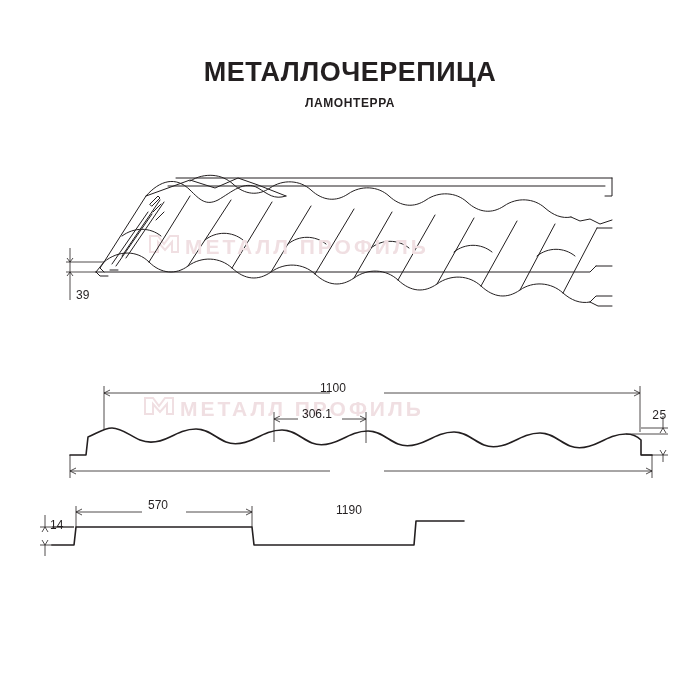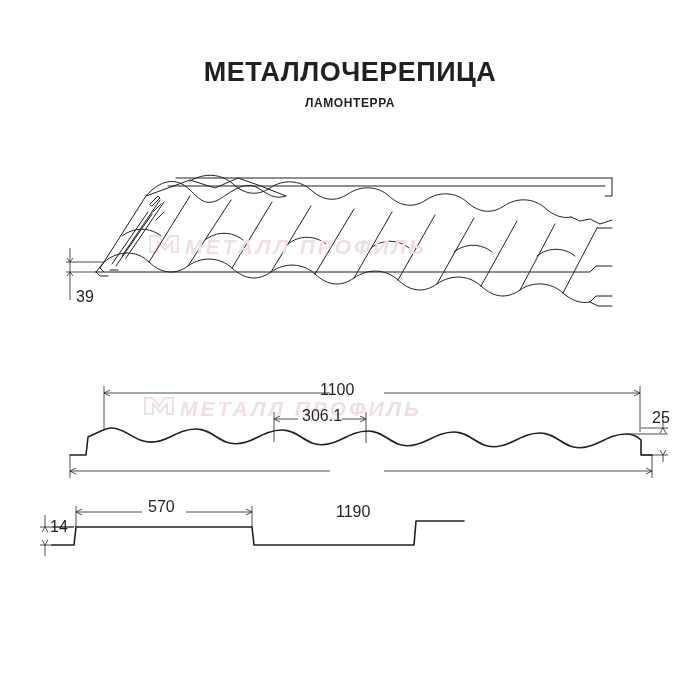--- a/index.html
+++ b/index.html
@@ -38,35 +38,34 @@
   }
   .title-sub {
     margin-top: 8px;
     font-size: 12px;
     font-weight: bold;
     letter-spacing: 0.6px;
     color: #231f20;
   }
   .dim {
     position: absolute;
-    font-size: 16px;
+    font-size: 12px;
     color: #231f20;
     white-space: nowrap;
   }
   .dim-39 { left: 76px; top: 288px; }
   .dim-1100 { left: 320px; top: 381px; }
   .dim-1833 { left: 302px; top: 407px; }
-  .dim-25 { left: 652px; top: 409px; }
+  .dim-25 { left: 652px; top: 409px; font-family: Liberation Mono, monospace; }
   .dim-1190 { left: 336px; top: 459px; margin-top: 44px; }
   .dim-350 { left: 148px; top: 498px; }
   .dim-14 { left: 22px; top: 518px; margin-left: 28px; }
   .wm {
     position: absolute;
     pointer-events: none;
-    font-style: italic;
   }
   .wm-text {
     font-size: 21px;
     font-weight: bold;
     letter-spacing: 3px;
     color: #f0dfe2;
   }
   .wm1 { left: 185px; top: 235px; }
   .wm2 { left: 180px; top: 397px; }
 </style>

